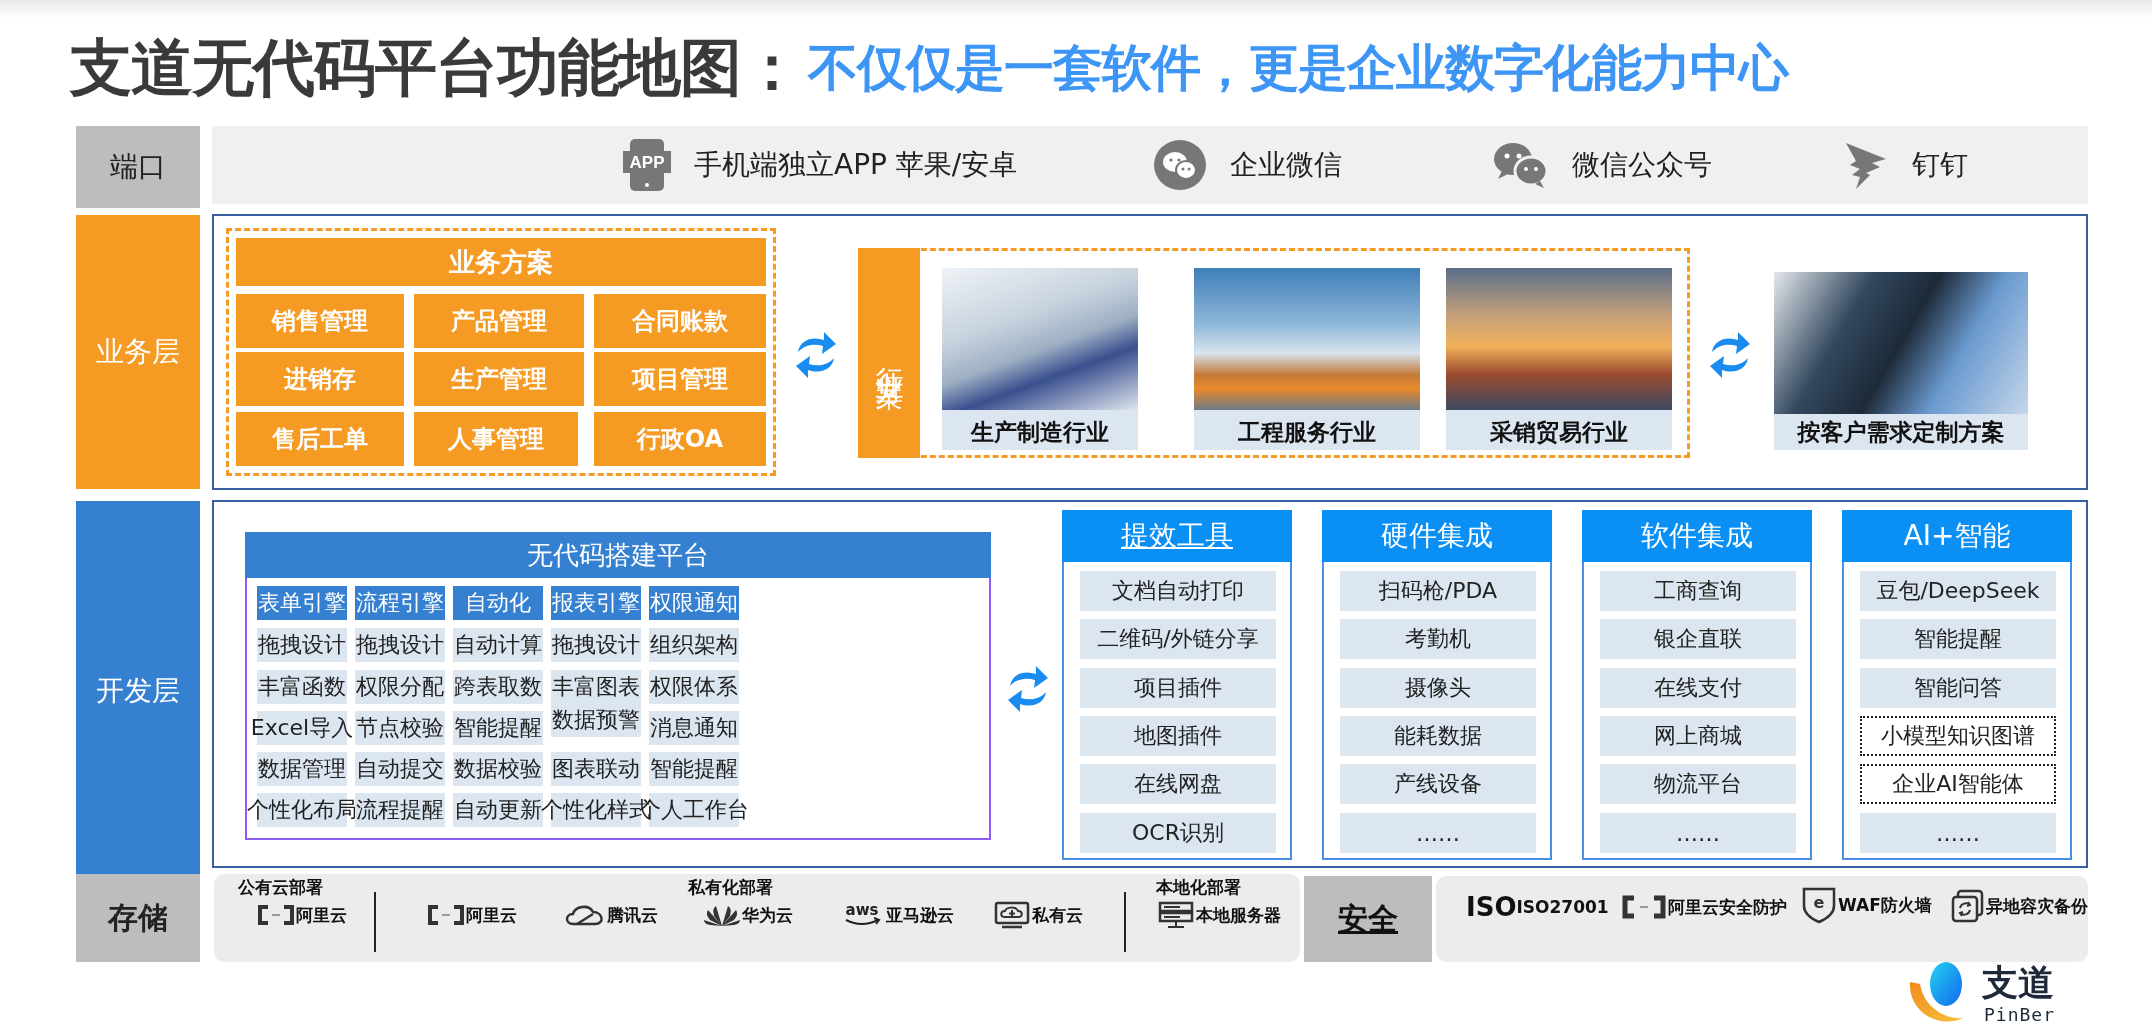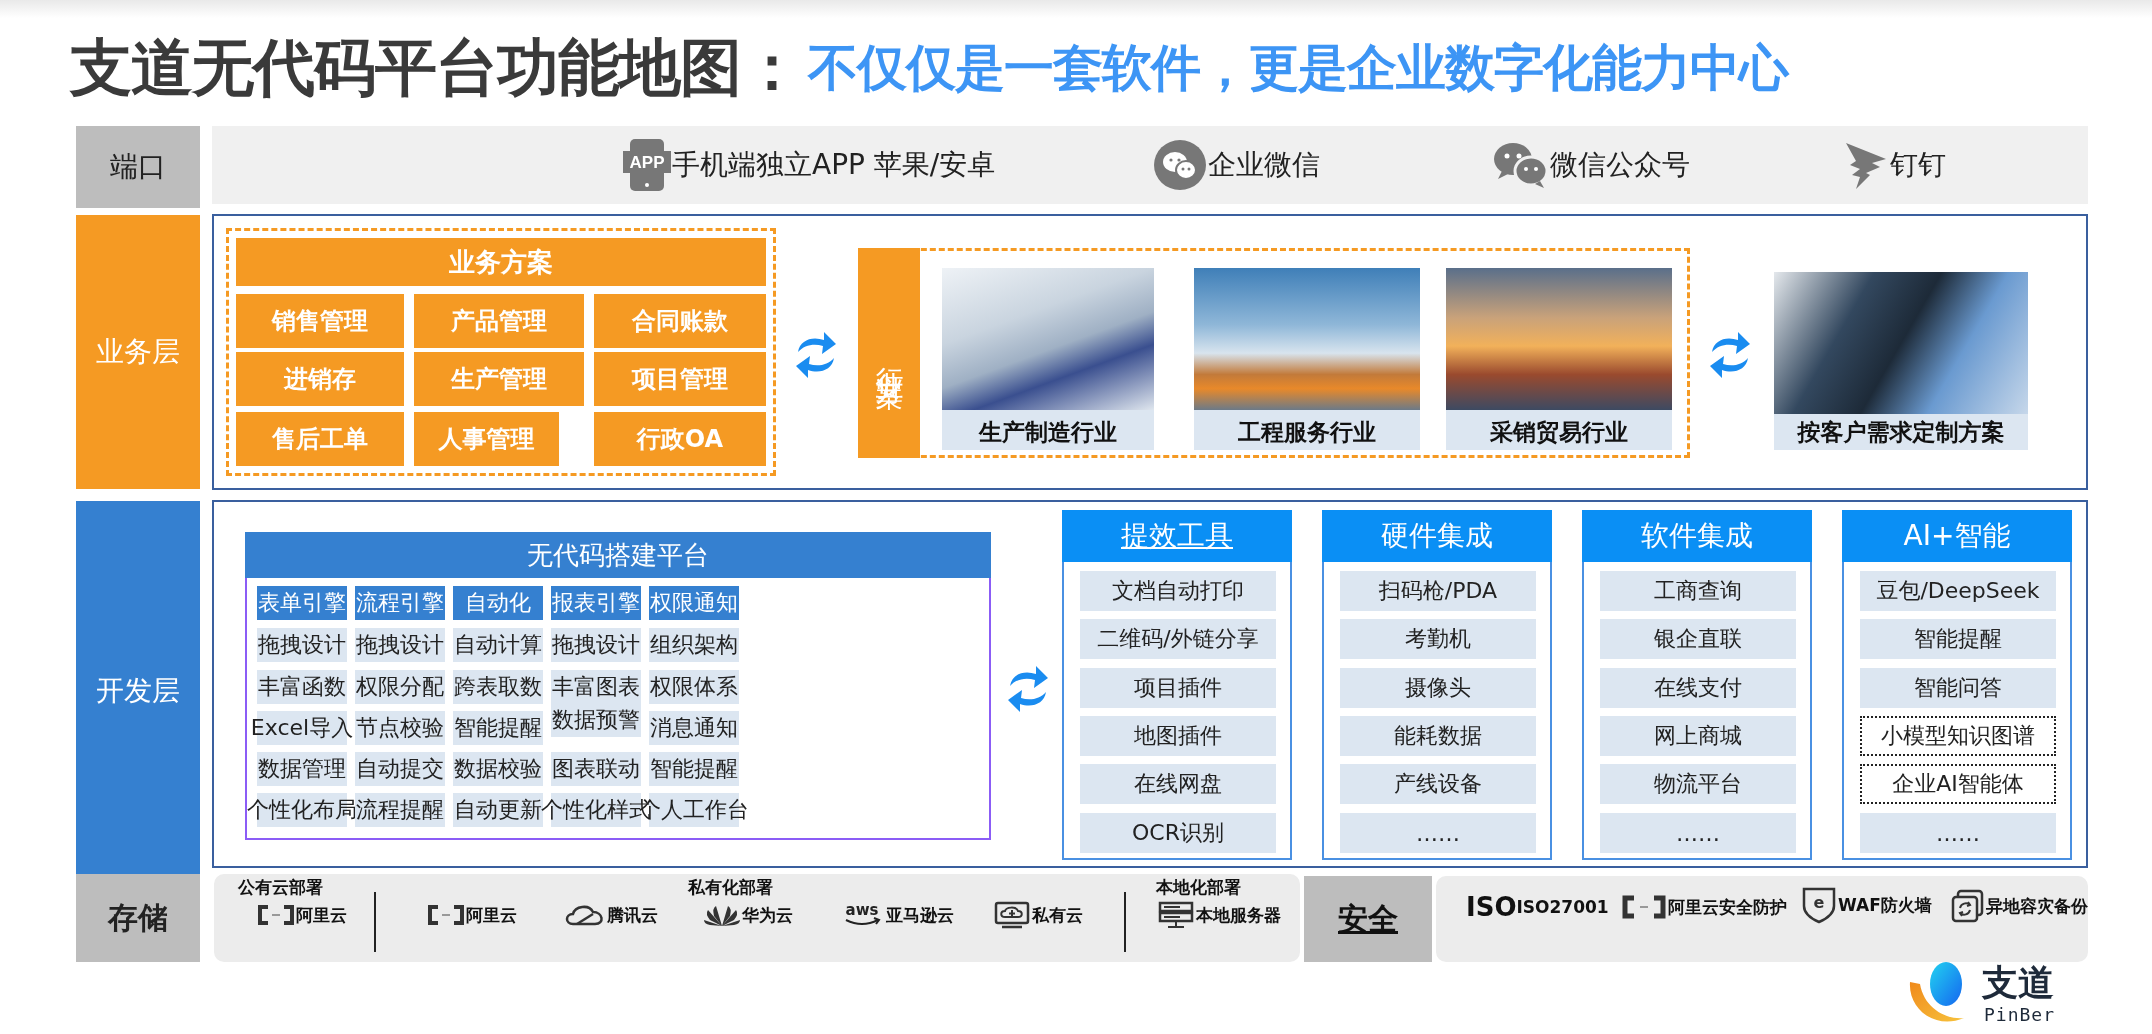--- a/index.html
+++ b/index.html
@@ -8,21 +8,21 @@
 .topshade{position:absolute;left:0;top:0;width:2152px;height:18px;background:linear-gradient(#e9e9e9,#fff)}
 .title{position:absolute;left:70px;top:28px;height:80px;display:flex;align-items:center;white-space:nowrap}
 .title .main{font-size:62px;font-weight:bold;color:#3a3a3a;letter-spacing:-1px}
 .title .sub{font-size:50px;font-weight:bold;color:#3d95f5;margin-left:6px;letter-spacing:-1px}
 .abs{position:absolute}
 .label-block{position:absolute;display:flex;align-items:center;justify-content:center;font-size:28px}
 
 .port-label{left:76px;top:126px;width:124px;height:82px;background:#bdbdbd;color:#222}
 .port-bar{left:212px;top:126px;width:1876px;height:78px;background:#f0f0f0}
 .port-item{position:absolute;top:0;height:78px;display:flex;align-items:center;font-size:28px;color:#222}
-.port-item .ic{display:flex;align-items:flex-end}
+.port-item .ic{margin-right:22px;display:flex;align-items:flex-end}
 
 .biz-label{left:76px;top:215px;width:124px;height:274px;background:#f59a23;color:#fff}
 .biz-box{left:212px;top:214px;width:1876px;height:276px;border:2px solid #3a5f9e;background:#fff}
 .dash-o{position:absolute;border:3px dashed #f59a23}
 .obox{position:absolute;background:#f59a23;color:#fff;font-weight:bold;display:flex;align-items:center;justify-content:center;font-size:24px}
 .vert-label{position:absolute;background:#f59a23;color:#fff;font-size:28px;display:flex;flex-direction:column;align-items:center;justify-content:center;line-height:34px}
 .ind{position:absolute;background:#dce6f1}
 .ind .img{position:absolute;left:0;top:0;width:100%;height:142px}
 .ind .cap{position:absolute;left:0;bottom:0;width:100%;height:36px;display:flex;align-items:center;justify-content:center;font-weight:bold;font-size:23px;color:#111}
 .sync{position:absolute;width:44px;height:50px}
@@ -116,34 +116,34 @@
 
 <div class="dash-o" style="left:226px;top:228px;width:550px;height:248px"></div>
 <div class="obox" style="left:236px;top:238px;width:530px;height:48px;font-size:26px">业务方案</div>
 <div class="obox" style="left:236px;top:294px;width:168px;height:54px">销售管理</div>
 <div class="obox" style="left:414px;top:294px;width:170px;height:54px">产品管理</div>
 <div class="obox" style="left:594px;top:294px;width:172px;height:54px">合同账款</div>
 <div class="obox" style="left:236px;top:352px;width:168px;height:54px">进销存</div>
 <div class="obox" style="left:414px;top:352px;width:170px;height:54px">生产管理</div>
 <div class="obox" style="left:594px;top:352px;width:172px;height:54px">项目管理</div>
 <div class="obox" style="left:236px;top:412px;width:168px;height:54px">售后工单</div>
-<div class="obox" style="left:414px;top:412px;width:145px;height:54px">人事管理</div>
+<div class="obox" style="left:414px;top:412px;width:164px;height:54px">人事管理</div>
 <div class="obox" style="left:594px;top:412px;width:172px;height:54px">行政OA</div>
 
 <svg class="sync" style="left:794px;top:330px" viewBox="0 0 44 50">
     <path d="M4 22 C6 10 18 6 30 10 L30 2 L42 14 L28 24 L29 16 C20 13 10 15 4 22Z" fill="#1a8cf0"></path>
     <path d="M40 28 C38 40 26 44 14 40 L14 48 L2 36 L16 26 L15 34 C24 37 34 35 40 28Z" fill="#1a8cf0"></path>
   </svg>
 
 <div class="dash-o" style="left:858px;top:248px;width:832px;height:210px"></div>
 <div class="vert-label" style="left:858px;top:248px;width:62px;height:210px">
   <span style="writing-mode:vertical-rl;letter-spacing:4px">行业方案</span>
 </div>
 
-<div class="ind" style="left:942px;top:268px;width:212px;height:182px">
+<div class="ind" style="left:942px;top:268px;width:196px;height:182px">
   <div class="img" style="background:linear-gradient(160deg,#eef2f6 0%,#c9d4df 35%,#9fb0c4 55%,#3a4f8f 70%,#dfe6ee 100%)"></div>
   <div class="cap">生产制造行业</div>
 </div>
 <div class="ind" style="left:1194px;top:268px;width:226px;height:182px">
   <div class="img" style="background:linear-gradient(180deg,#3f7fb8 0%,#8fb7d8 40%,#d8e4ee 60%,#c27a3a 75%,#e8892a 85%,#6c7a88 100%)"></div>
   <div class="cap">工程服务行业</div>
 </div>
 <div class="ind" style="left:1446px;top:268px;width:226px;height:182px">
   <div class="img" style="background:linear-gradient(180deg,#5a6f8a 0%,#c9a27a 35%,#f2b15a 55%,#9a4a2e 75%,#3d4a62 100%)"></div>
   <div class="cap">采销贸易行业</div>

